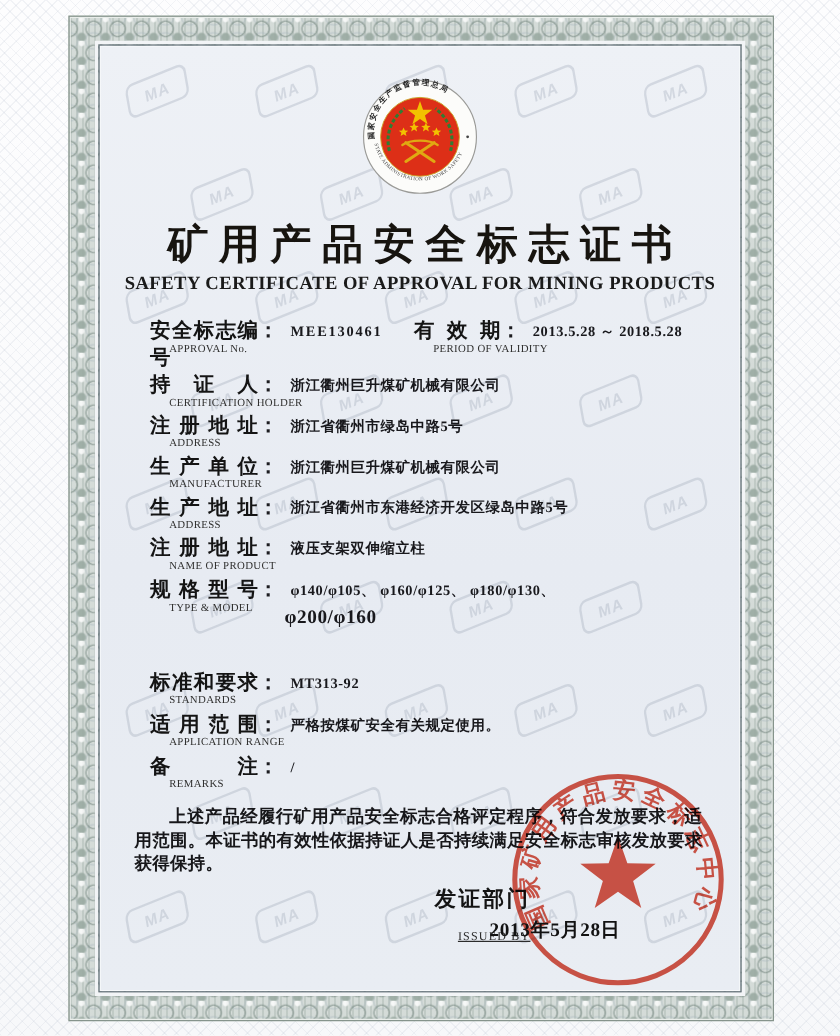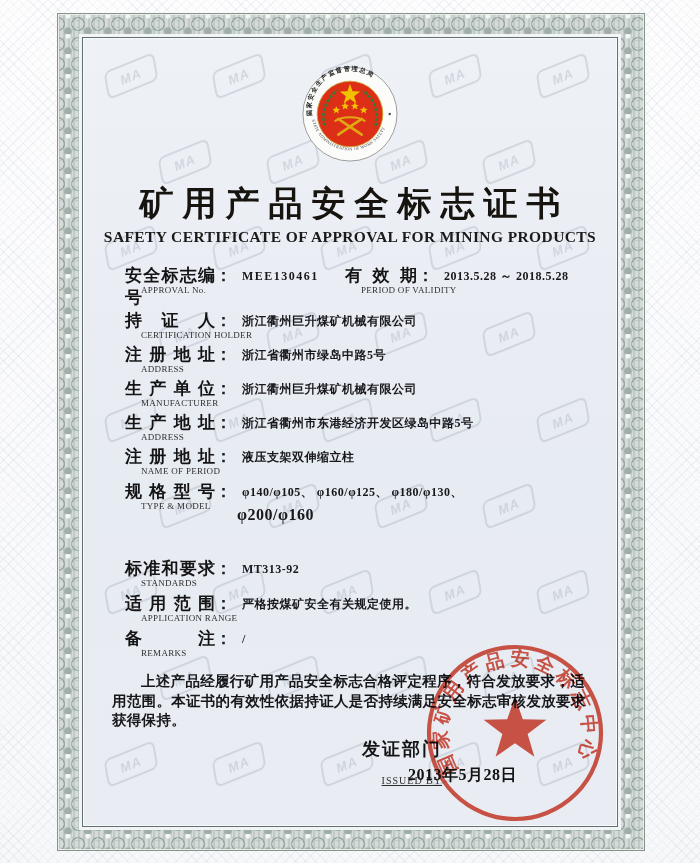--- a/index.html
+++ b/index.html
@@ -204,21 +204,21 @@
     <div class="sub">MANUFACTURER</div>
   </div>
   <div class="field" style="top:412px">
     <span class="lbl">生产地址</span><span class="colon">：</span>
     <span class="val">浙江省衢州市东港经济开发区绿岛中路5号</span>
     <div class="sub">ADDRESS</div>
   </div>
   <div class="field" style="top:446px">
     <span class="lbl">注册地址</span><span class="colon">：</span>
     <span class="val">液压支架双伸缩立柱</span>
-    <div class="sub">NAME OF PERIOD</div>
+    <div class="sub">NAME OF PRODUCT</div>
   </div>
   <div class="field" style="top:481px;height:56px">
     <span class="lbl">规格型号</span><span class="colon">：</span>
     <span class="val wrap2">φ140/φ105、 φ160/φ125、 φ180/φ130、</span>
     <div class="sub">TYPE &amp; MODEL</div>
     <div class="val2">φ200/φ160</div>
   </div>
   <div class="field" style="top:558px">
     <span class="lbl">标准和要求</span><span class="colon">：</span>
     <span class="val">MT313-92</span>

